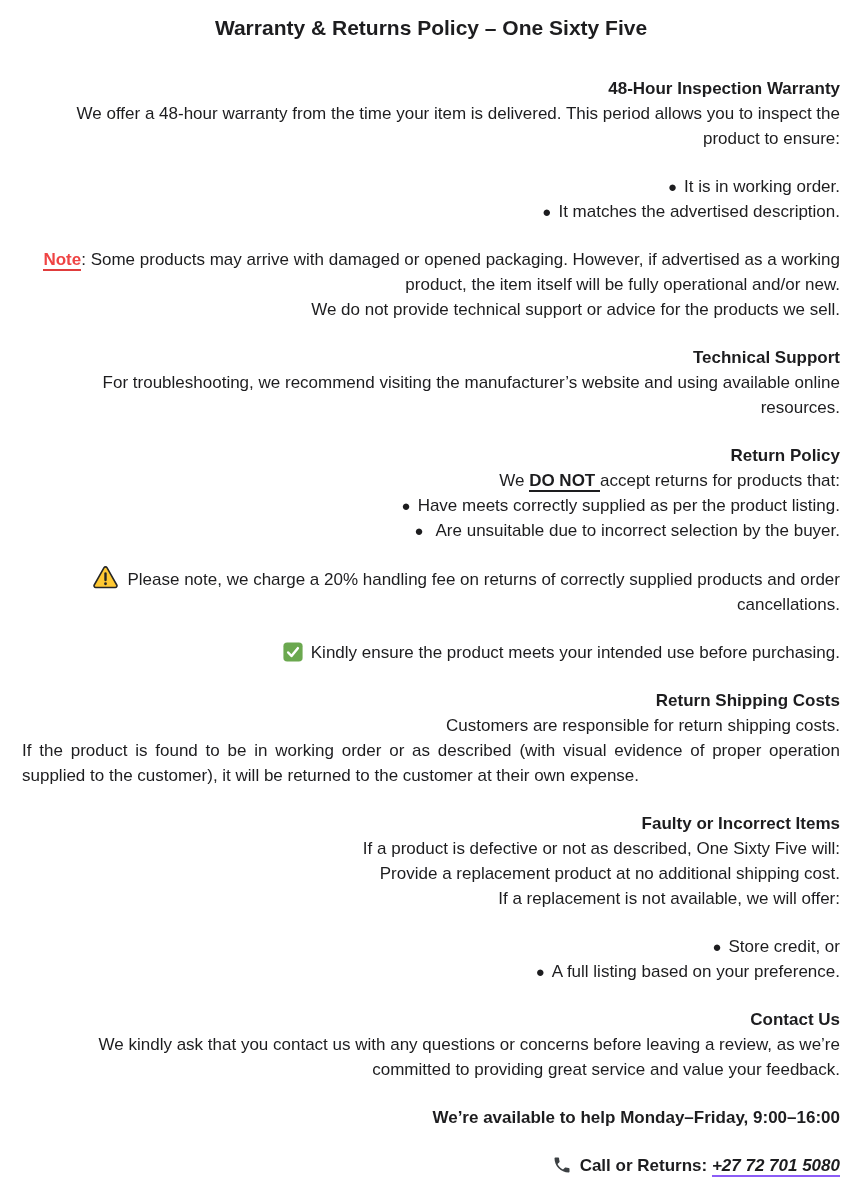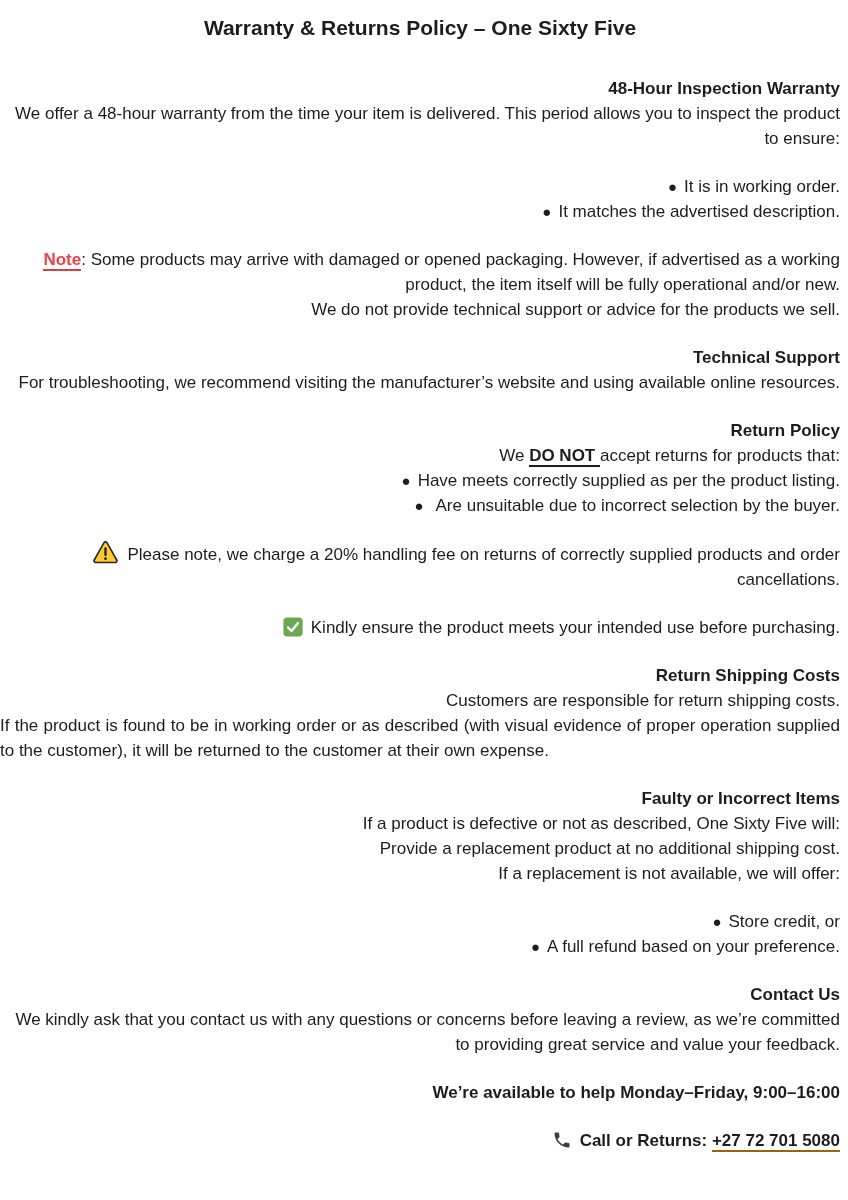--- a/index.html
+++ b/index.html
@@ -5,21 +5,21 @@
   * { margin: 0; padding: 0; box-sizing: border-box; }
   html, body { background: #ffffff; }
   body {
     font-family: "Liberation Sans", sans-serif;
     color: #1d1d1f;
     -webkit-font-smoothing: antialiased;
   }
   .page {
     width: 848px;
     min-height: 1200px;
-    padding: 13px 8px 20px 0;
+    padding: 13px 8px 20px 22px;
     background: #ffffff;
   }
   .title {
     font-size: 21px;
     line-height: 29px;
     font-weight: 700;
     text-align: center;
   }
   .line {
     font-size: 17px;
@@ -38,22 +38,23 @@
     color: #ef4444;
     font-weight: 700;
     border-bottom: 2px solid #e03c3c;
   }
   .em-underline {
     font-weight: 700;
     border-bottom: 2px solid #1d1d1f;
   }
   .phone-num {
     font-weight: 700;
-    border-bottom: 2px solid #a16207;
+    border-bottom: 2px solid #8b5cf6;
     cursor: pointer;
+    font-style: italic;
   }
   .bullet-glyph {
     display: inline-block;
     margin-right: 7px;
     font-size: 15px;
   }
   .returns-bullets .bullet-line:nth-child(2) .bullet-glyph { margin-right: 12px; }
   .icon { display: inline-block; vertical-align: -4px; }
   .warn-icon  { width: 25px; height: 23px; margin-right: 9px; }
   .check-icon { width: 20px; height: 20px; margin-right: 8px; vertical-align: -3.5px; }
@@ -107,21 +108,21 @@
     <div class="line justify">If the product is found to be in working order or as described (with visual evidence of proper operation supplied to the customer), it will be returned to the customer at their own expense.</div>
   </section>
 
   <section>
     <div class="line h mt">Faulty or Incorrect Items</div>
     <div class="line">If a product is defective or not as described, One Sixty Five will:</div>
     <div class="line">Provide a replacement product at no additional shipping cost.</div>
     <div class="line">If a replacement is not available, we will offer:</div>
     <div class="mt">
       <div class="line bullet-line"><span class="bullet-glyph">●</span><span>Store credit, or</span></div>
-      <div class="line bullet-line"><span class="bullet-glyph">●</span><span>A full refund based on your preference.</span></div>
+      <div class="line bullet-line"><span class="bullet-glyph">●</span><span>A full listing based on your preference.</span></div>
     </div>
   </section>
 
   <section>
     <div class="line h mt">Contact Us</div>
     <div class="line">We kindly ask that you contact us with any questions or concerns before leaving a review, as we’re committed to providing great service and value your feedback.</div>
     <div class="line b mt">We’re available to help Monday–Friday, 9:00–16:00</div>
     <div class="line mt"><svg class="icon phone-icon" viewBox="0 0 24 24">
           <path d="M6.62 10.79c1.44 2.83 3.76 5.14 6.59 6.59l2.2-2.2c.27-.27.67-.36 1.02-.24 1.12.37 2.33.57 3.57.57.55 0 1 .45 1 1V20c0 .55-.45 1-1 1-9.39 0-17-7.61-17-17 0-.55.45-1 1-1h3.5c.55 0 1 .45 1 1 0 1.25.2 2.45.57 3.57.11.35.03.74-.24 1.02l-2.2 2.2z" fill="#3C4043"></path>
         </svg><span class="b">Call or Returns: </span><span class="phone-num">+27 72 701 5080</span></div>

